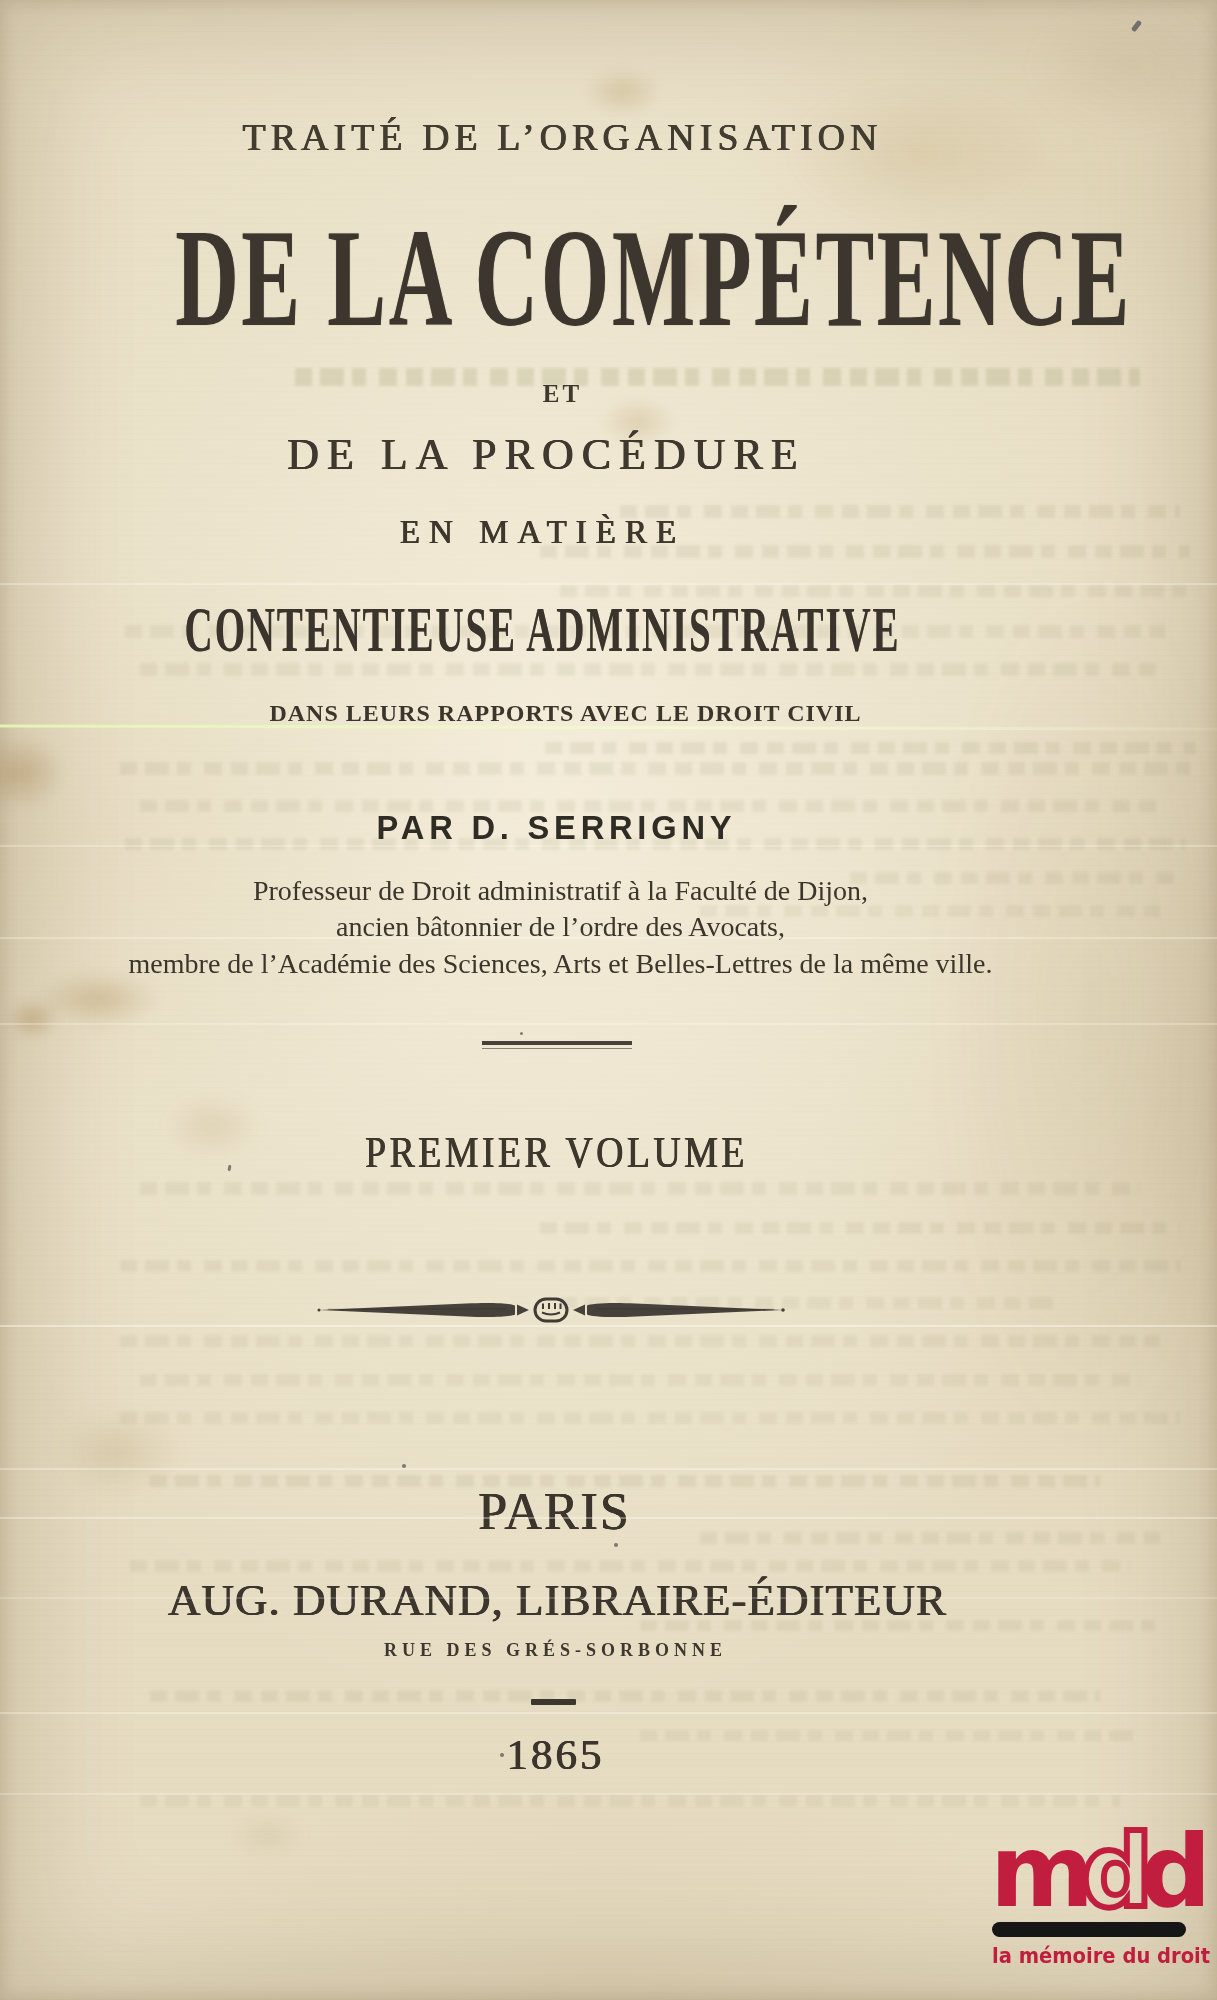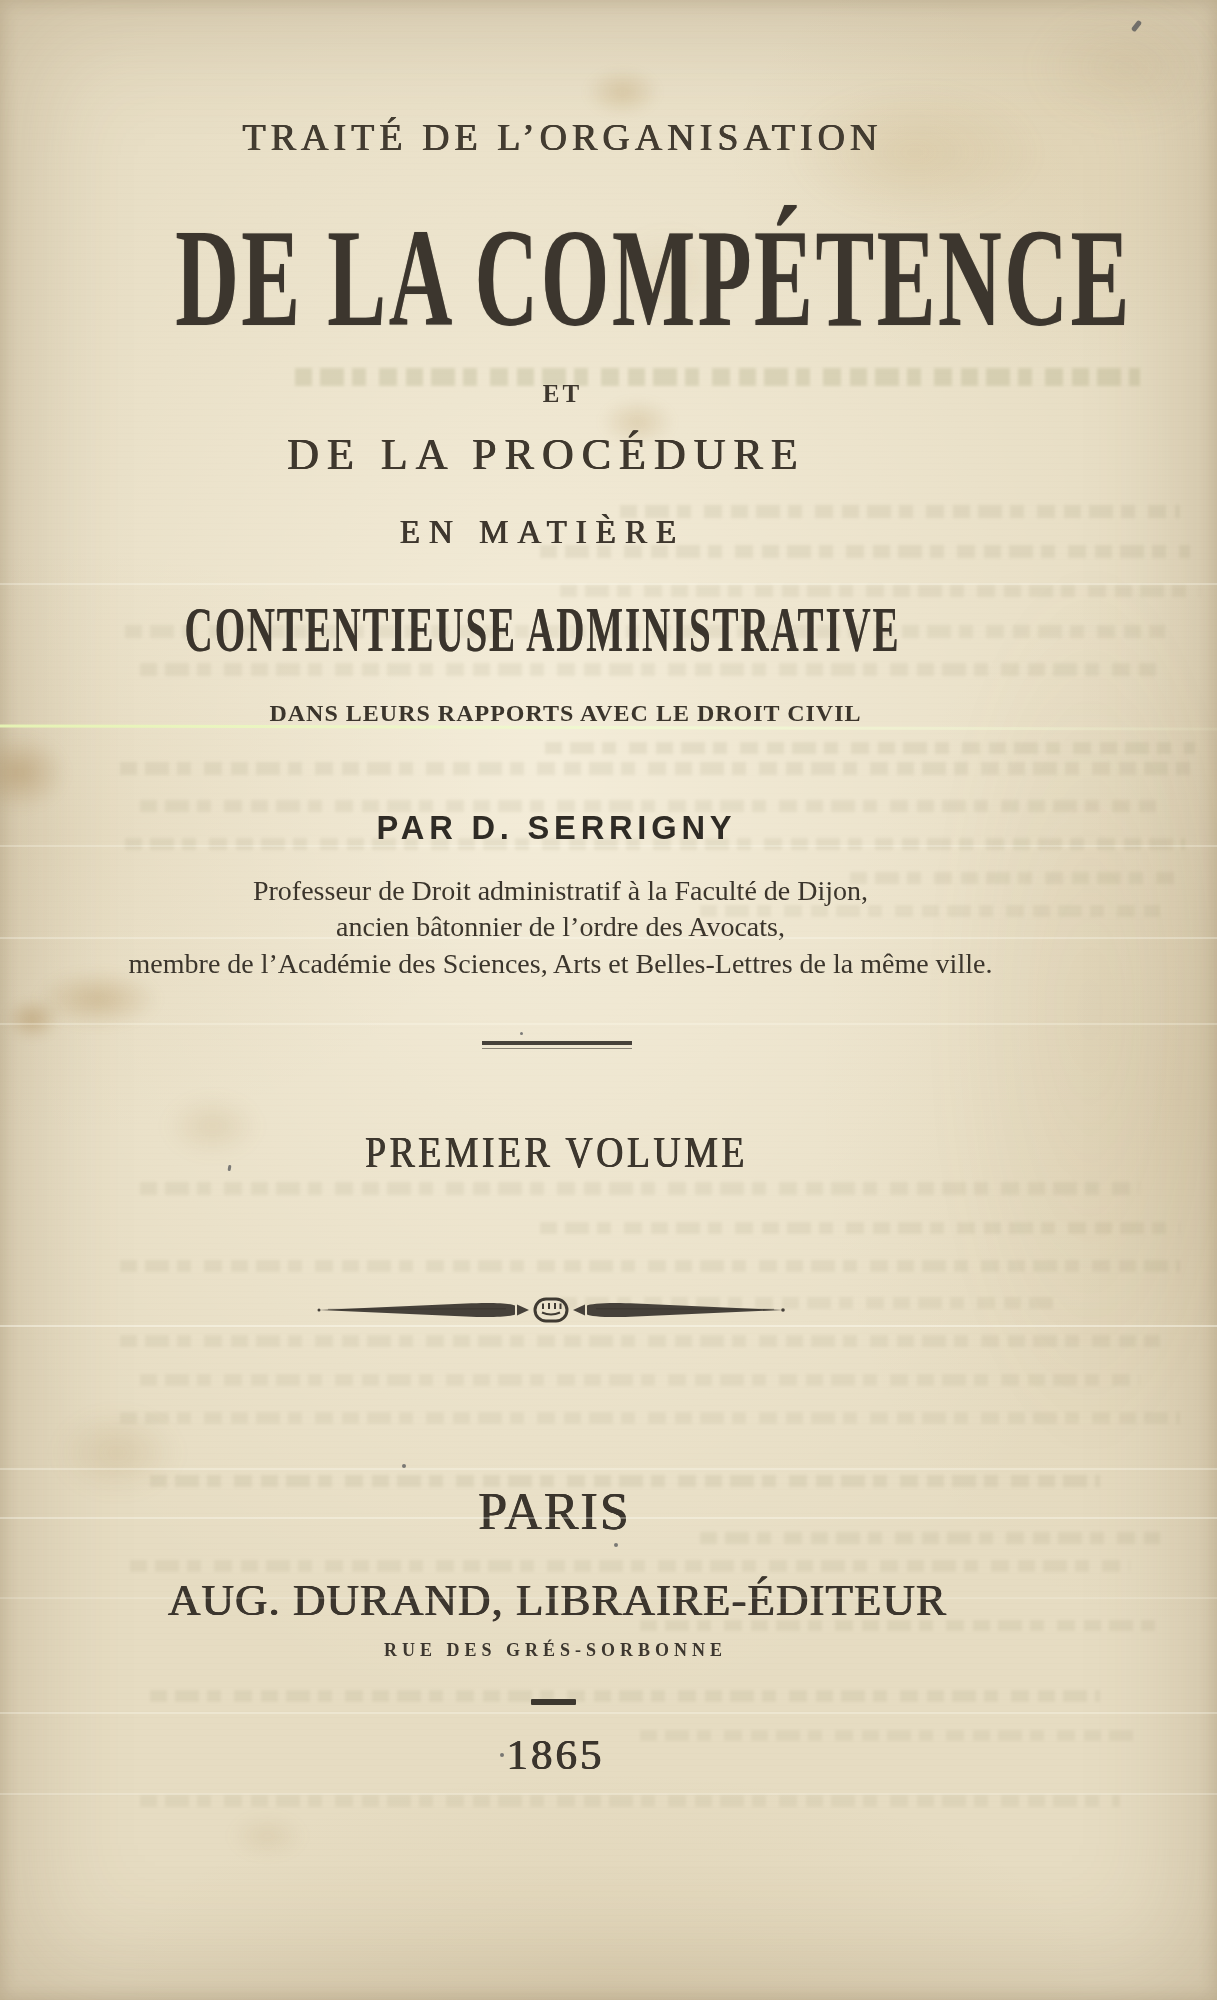--- a/index.html
+++ b/index.html
@@ -171,14 +171,19 @@
     </div>
   <div id="speck-layer">
       <div class="speck" style="left: 1134px; top: 20px; width: 5px; height: 12px; transform: rotate(38deg); opacity: 0.65;"></div>
       <div class="speck" style="left: 402px; top: 1464px; width: 4px; height: 4px; transform: rotate(0deg); opacity: 0.65;"></div>
       <div class="speck" style="left: 614px; top: 1543px; width: 4px; height: 4px; transform: rotate(0deg); opacity: 0.65;"></div>
       <div class="speck" style="left: 500px; top: 1753px; width: 4px; height: 4px; transform: rotate(0deg); opacity: 0.65;"></div>
       <div class="speck" style="left: 228px; top: 1165px; width: 3px; height: 6px; transform: rotate(10deg); opacity: 0.65;"></div>
       <div class="speck" style="left: 520px; top: 1032px; width: 3px; height: 3px; transform: rotate(0deg); opacity: 0.65;"></div>
     </div>
 
+  <div class="logo">
+    <div class="mdd"><span>m</span><span class="l-outline">d</span><span>d</span></div>
+    <div class="logo-bar"></div>
+    <div class="logo-tag">la mémoire du droit</div>
+  </div>
 
 </div>
 
 </body></html>

